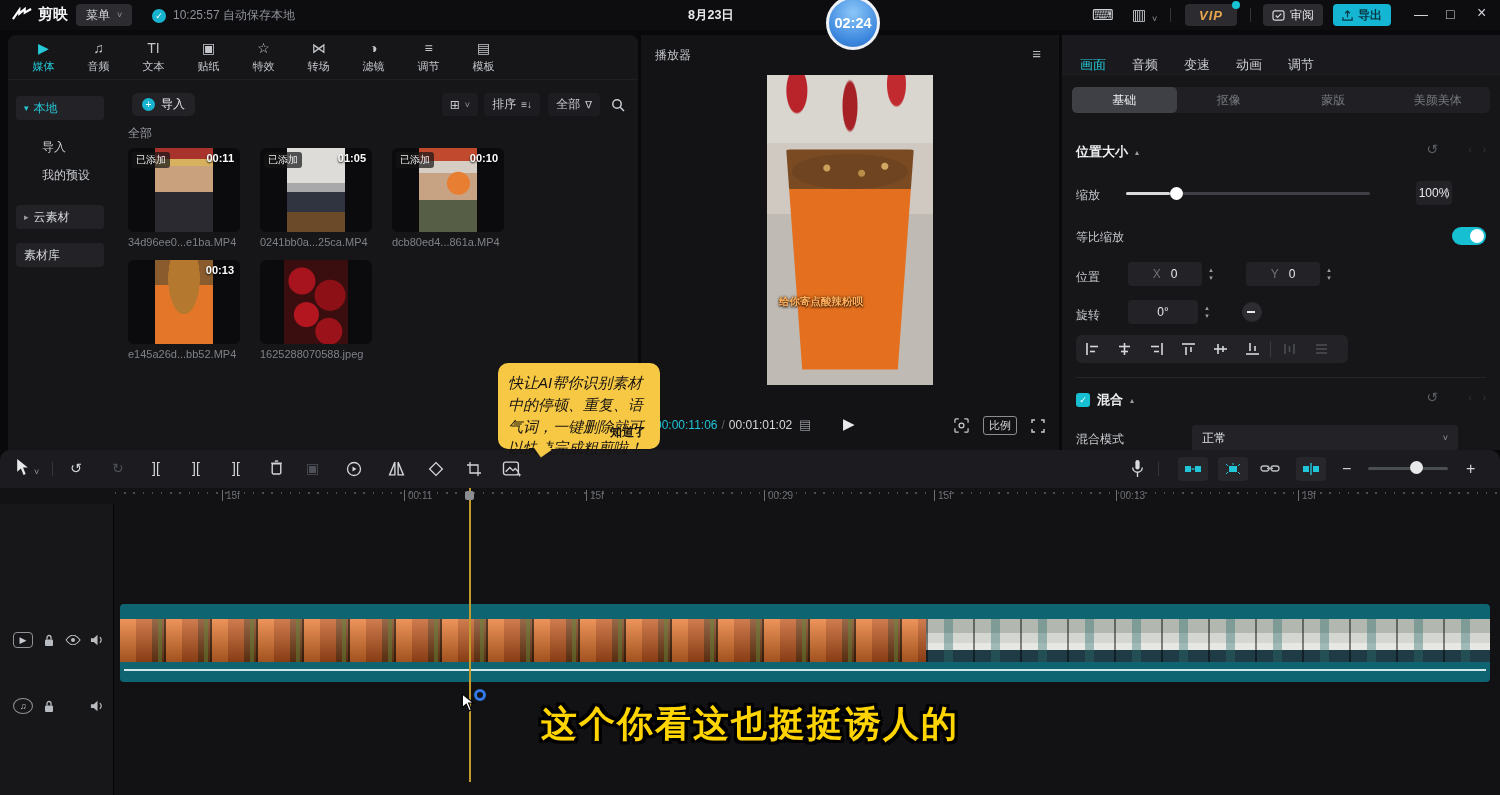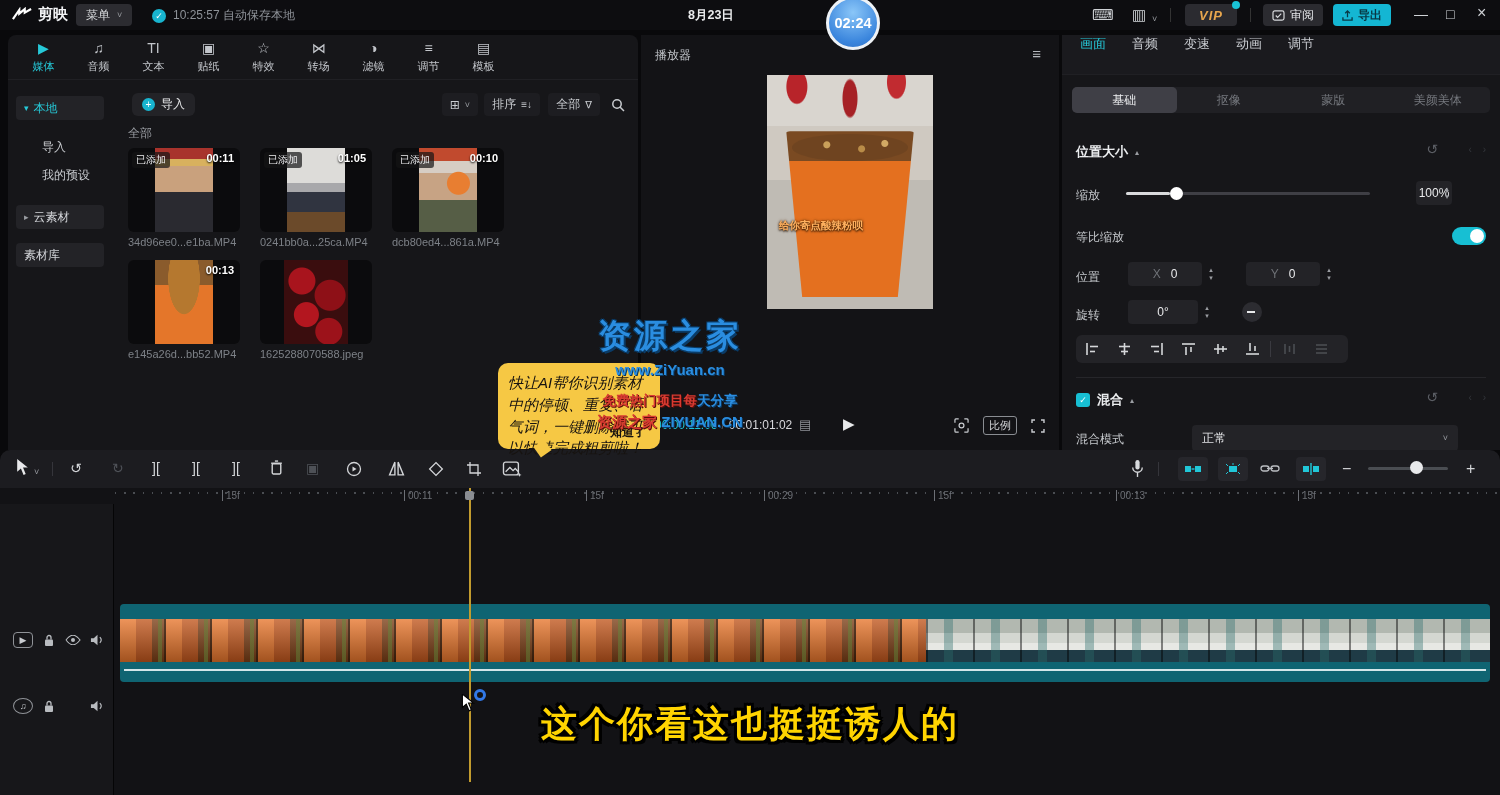--- a/index.html
+++ b/index.html
@@ -61,34 +61,34 @@
   .t1{background:linear-gradient(180deg,#a8332c 0 13%,#d8b15e 13% 21%,#c9a17d 21% 52%,#2a2a30 52% 100%);}
   .t2{background:linear-gradient(180deg,#dddcd9 0 42%,#a8a8ab 42% 52%,#303440 52% 76%,#6b4a2a 76% 100%);}
   .t3{background:radial-gradient(circle at 68% 42%,#e87e31 0 11px,transparent 12px),linear-gradient(180deg,#c14a2e 0 16%,#d6cdc4 16% 30%,#c7a384 30% 62%,#565e46 62% 100%);}
   .t4{background:radial-gradient(ellipse at 50% 22%,#b5782f 0 38%,transparent 39%),linear-gradient(180deg,#8a5b2c 0 30%,#e4762a 30% 100%);}
   .t5{background:radial-gradient(circle at 28% 25%,#a8141d 0 13px,transparent 14px),radial-gradient(circle at 72% 42%,#8e1017 0 15px,transparent 16px),radial-gradient(circle at 35% 65%,#b3161f 0 12px,transparent 13px),radial-gradient(circle at 70% 85%,#9c121a 0 13px,transparent 14px),#3a0d0e;}
   .card5 .pic{width:64px;}
 
   
   .pl-title{position:absolute;left:14px;top:12px;color:#c3c6cb;font-size:12px;}
   .pl-menu{position:absolute;right:18px;top:10px;color:#b5b8bd;font-size:15px;}
-  .video{position:absolute;left:126px;top:40px;width:166px;height:234px;background:radial-gradient(ellipse at 18% 5%,#b8242a 0 10px,transparent 11px),radial-gradient(ellipse at 78% 3%,#c12b30 0 9px,transparent 10px),radial-gradient(ellipse at 50% 10%,#a62126 0 7px,transparent 8px),linear-gradient(180deg,#d9d5cf 0 22%,#cfc9c1 22% 45%,#bfbbb4 45% 100%);padding-left:20px;}
+  .video{position:absolute;left:126px;top:40px;width:166px;height:310px;background:radial-gradient(ellipse at 18% 5%,#b8242a 0 10px,transparent 11px),radial-gradient(ellipse at 78% 3%,#c12b30 0 9px,transparent 10px),radial-gradient(ellipse at 50% 10%,#a62126 0 7px,transparent 8px),linear-gradient(180deg,#d9d5cf 0 22%,#cfc9c1 22% 45%,#bfbbb4 45% 100%);padding-left:20px;}
   .cup{position:absolute;left:10%;right:10%;top:24%;bottom:5%;background:linear-gradient(180deg,#7a4a22 0 18%,#e4701f 18% 100%);clip-path:polygon(2% 0,98% 0,86% 100%,14% 100%);border-radius:6px;}
   .cup .food{position:absolute;left:6%;right:6%;top:2%;height:16%;border-radius:50%;background:radial-gradient(circle at 30% 40%,#c9a05a 0 3px,transparent 4px),radial-gradient(circle at 60% 55%,#b98c48 0 3px,transparent 4px),radial-gradient(circle at 80% 35%,#d2a964 0 3px,transparent 4px),#6f4420;}
   .v-caption{position:absolute;left:12px;bottom:76px;color:#ffb05e;font-size:10.5px;font-weight:bold;text-shadow:0 0 3px #5c2c00,0 1px 2px #000;}
   .pl-footer{position:absolute;left:0;bottom:10px;width:100%;height:28px;}
   .tc-cur{color:#1ec3d6;}.tc-sep{color:#5a5d62;margin:0 4px;}.tc-tot{color:#d8d8dc;}
   .timecode{position:absolute;left:14px;top:6px;font-size:12px;}
   .pl-list{position:absolute;left:158px;top:5px;color:#8f9297;font-size:13px;letter-spacing:2px;}
   .pl-play{position:absolute;left:202px;top:3px;color:#e8e9eb;font-size:15px;}
   .pl-right{position:absolute;right:14px;top:4px;display:flex;align-items:center;gap:14px;}
   .ratio-btn{border:1px solid #8a8d92;border-radius:3px;color:#d5d7da;font-size:11px;padding:1px 5px;}
 
   
-  .ptabs{position:absolute;left:0;top:0;width:100%;height:40px;display:flex;align-items:flex-start;gap:26px;padding-left:18px;border-bottom:1px solid #202024;background:#1a1a1e;}
+  .ptabs{position:absolute;left:0;top:0;width:100%;height:40px;display:flex;align-items:flex-end;gap:26px;padding-left:18px;border-bottom:1px solid #202024;background:#1a1a1e;}
   .ptab{font-size:13px;color:#c9ccd1;}
   .ptab.active{color:#26c9d8;}
   .subtabs{position:absolute;left:10px;right:10px;top:52px;height:26px;background:#202024;border-radius:5px;display:flex;}
   .subtab{flex:1;display:flex;align-items:center;justify-content:center;font-size:12px;color:#74777d;border-radius:5px;}
   .subtab.active{background:#3f3f46;color:#f0f1f3;}
   .sec-head{position:absolute;left:14px;display:flex;align-items:center;gap:7px;color:#eceef0;font-size:13px;font-weight:bold;}
   .sec-head .col{font-size:8px;color:#9a9da2;font-weight:normal;}
   .reset{position:absolute;color:#5b5e64;font-size:14px;}
   .kfnav{position:absolute;color:#34373c;font-size:10px;letter-spacing:4px;}
   .prop-label{position:absolute;left:14px;color:#c6c9cd;font-size:12px;}
@@ -643,20 +643,14 @@
 
     <div class="subtitle">这个你看这也挺挺诱人的</div>
   </div>
 
   <div class="tooltip">
     <div class="tx">快让AI帮你识别素材中的停顿、重复、语气词，一键删除就可以快速完成粗剪啦！</div>
     <div class="ok">知道了</div>
     <div class="tail"></div>
   </div>
 
-  <div class="watermark">
-    <div class="wm1">资源之家</div>
-    <div class="wm2">www.ZiYuan.cn</div>
-    <div class="wm3"><span class="wm-red">免费热门项目每</span><span class="wm-blue">天分享</span></div>
-    <div class="wm4"><span class="wm-red">资源之家</span><span class="wm-blue"> ZIYUAN.CN</span></div>
-  </div>
 
 </div>
 
 </body></html>

